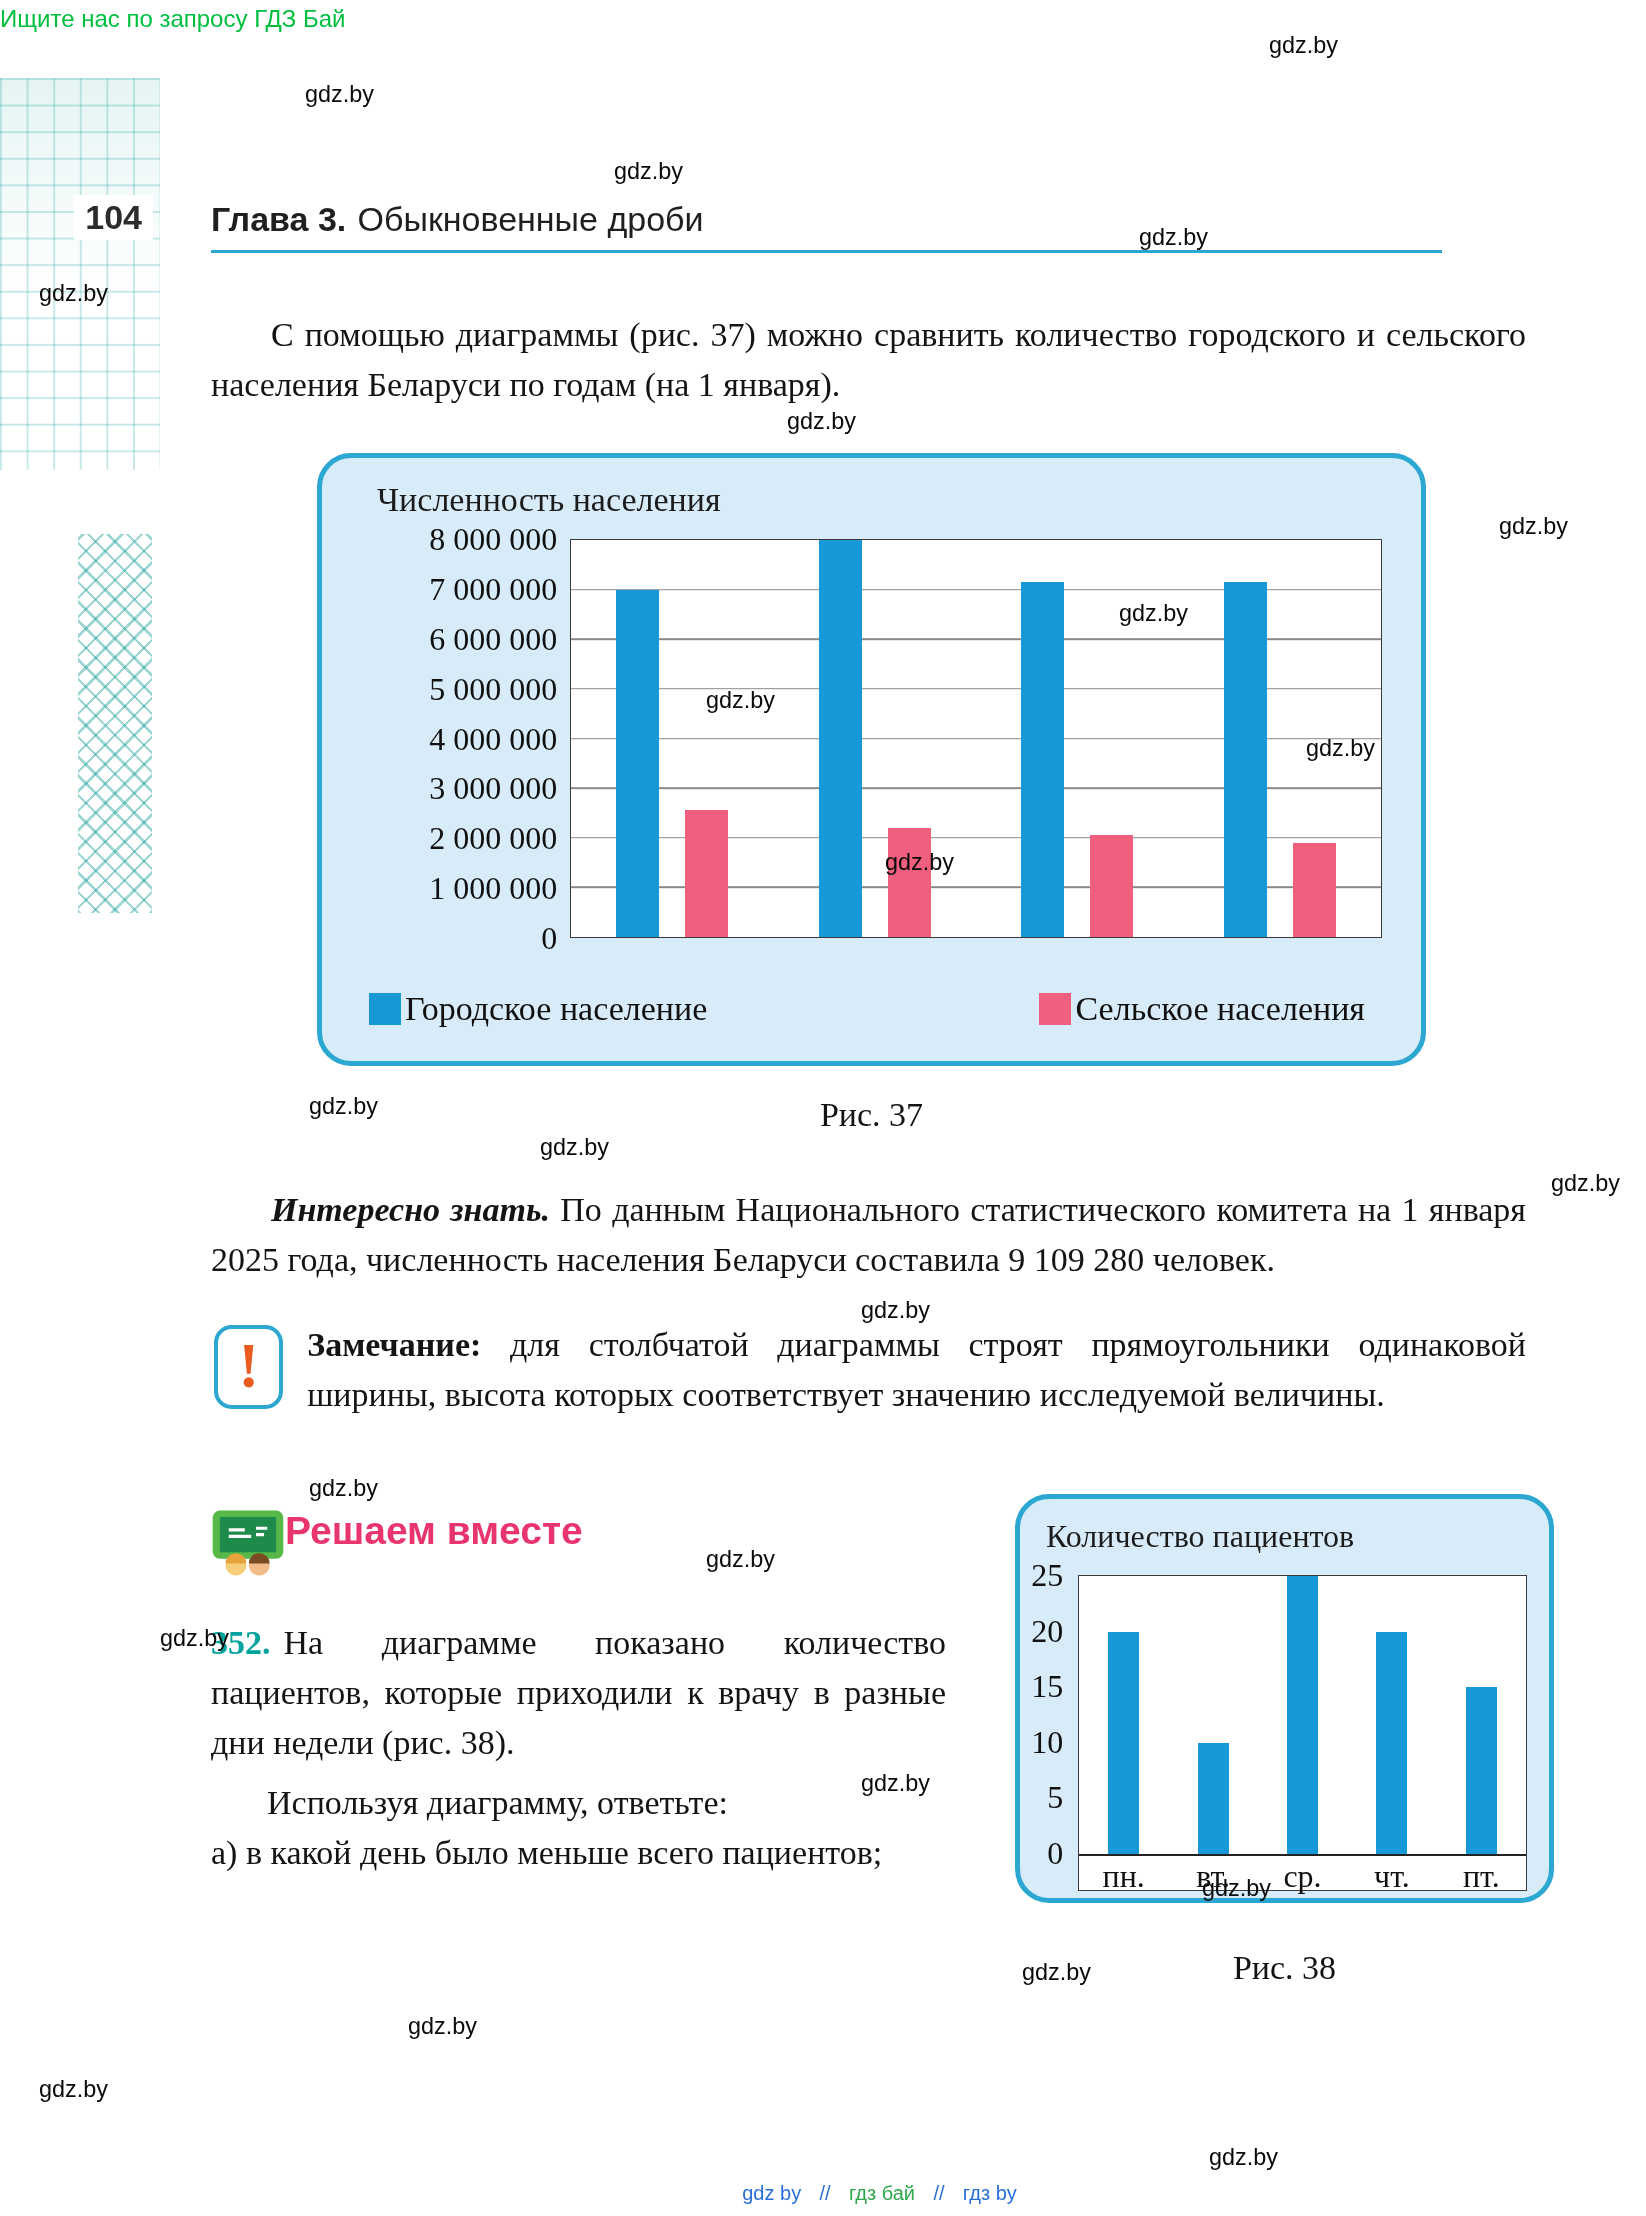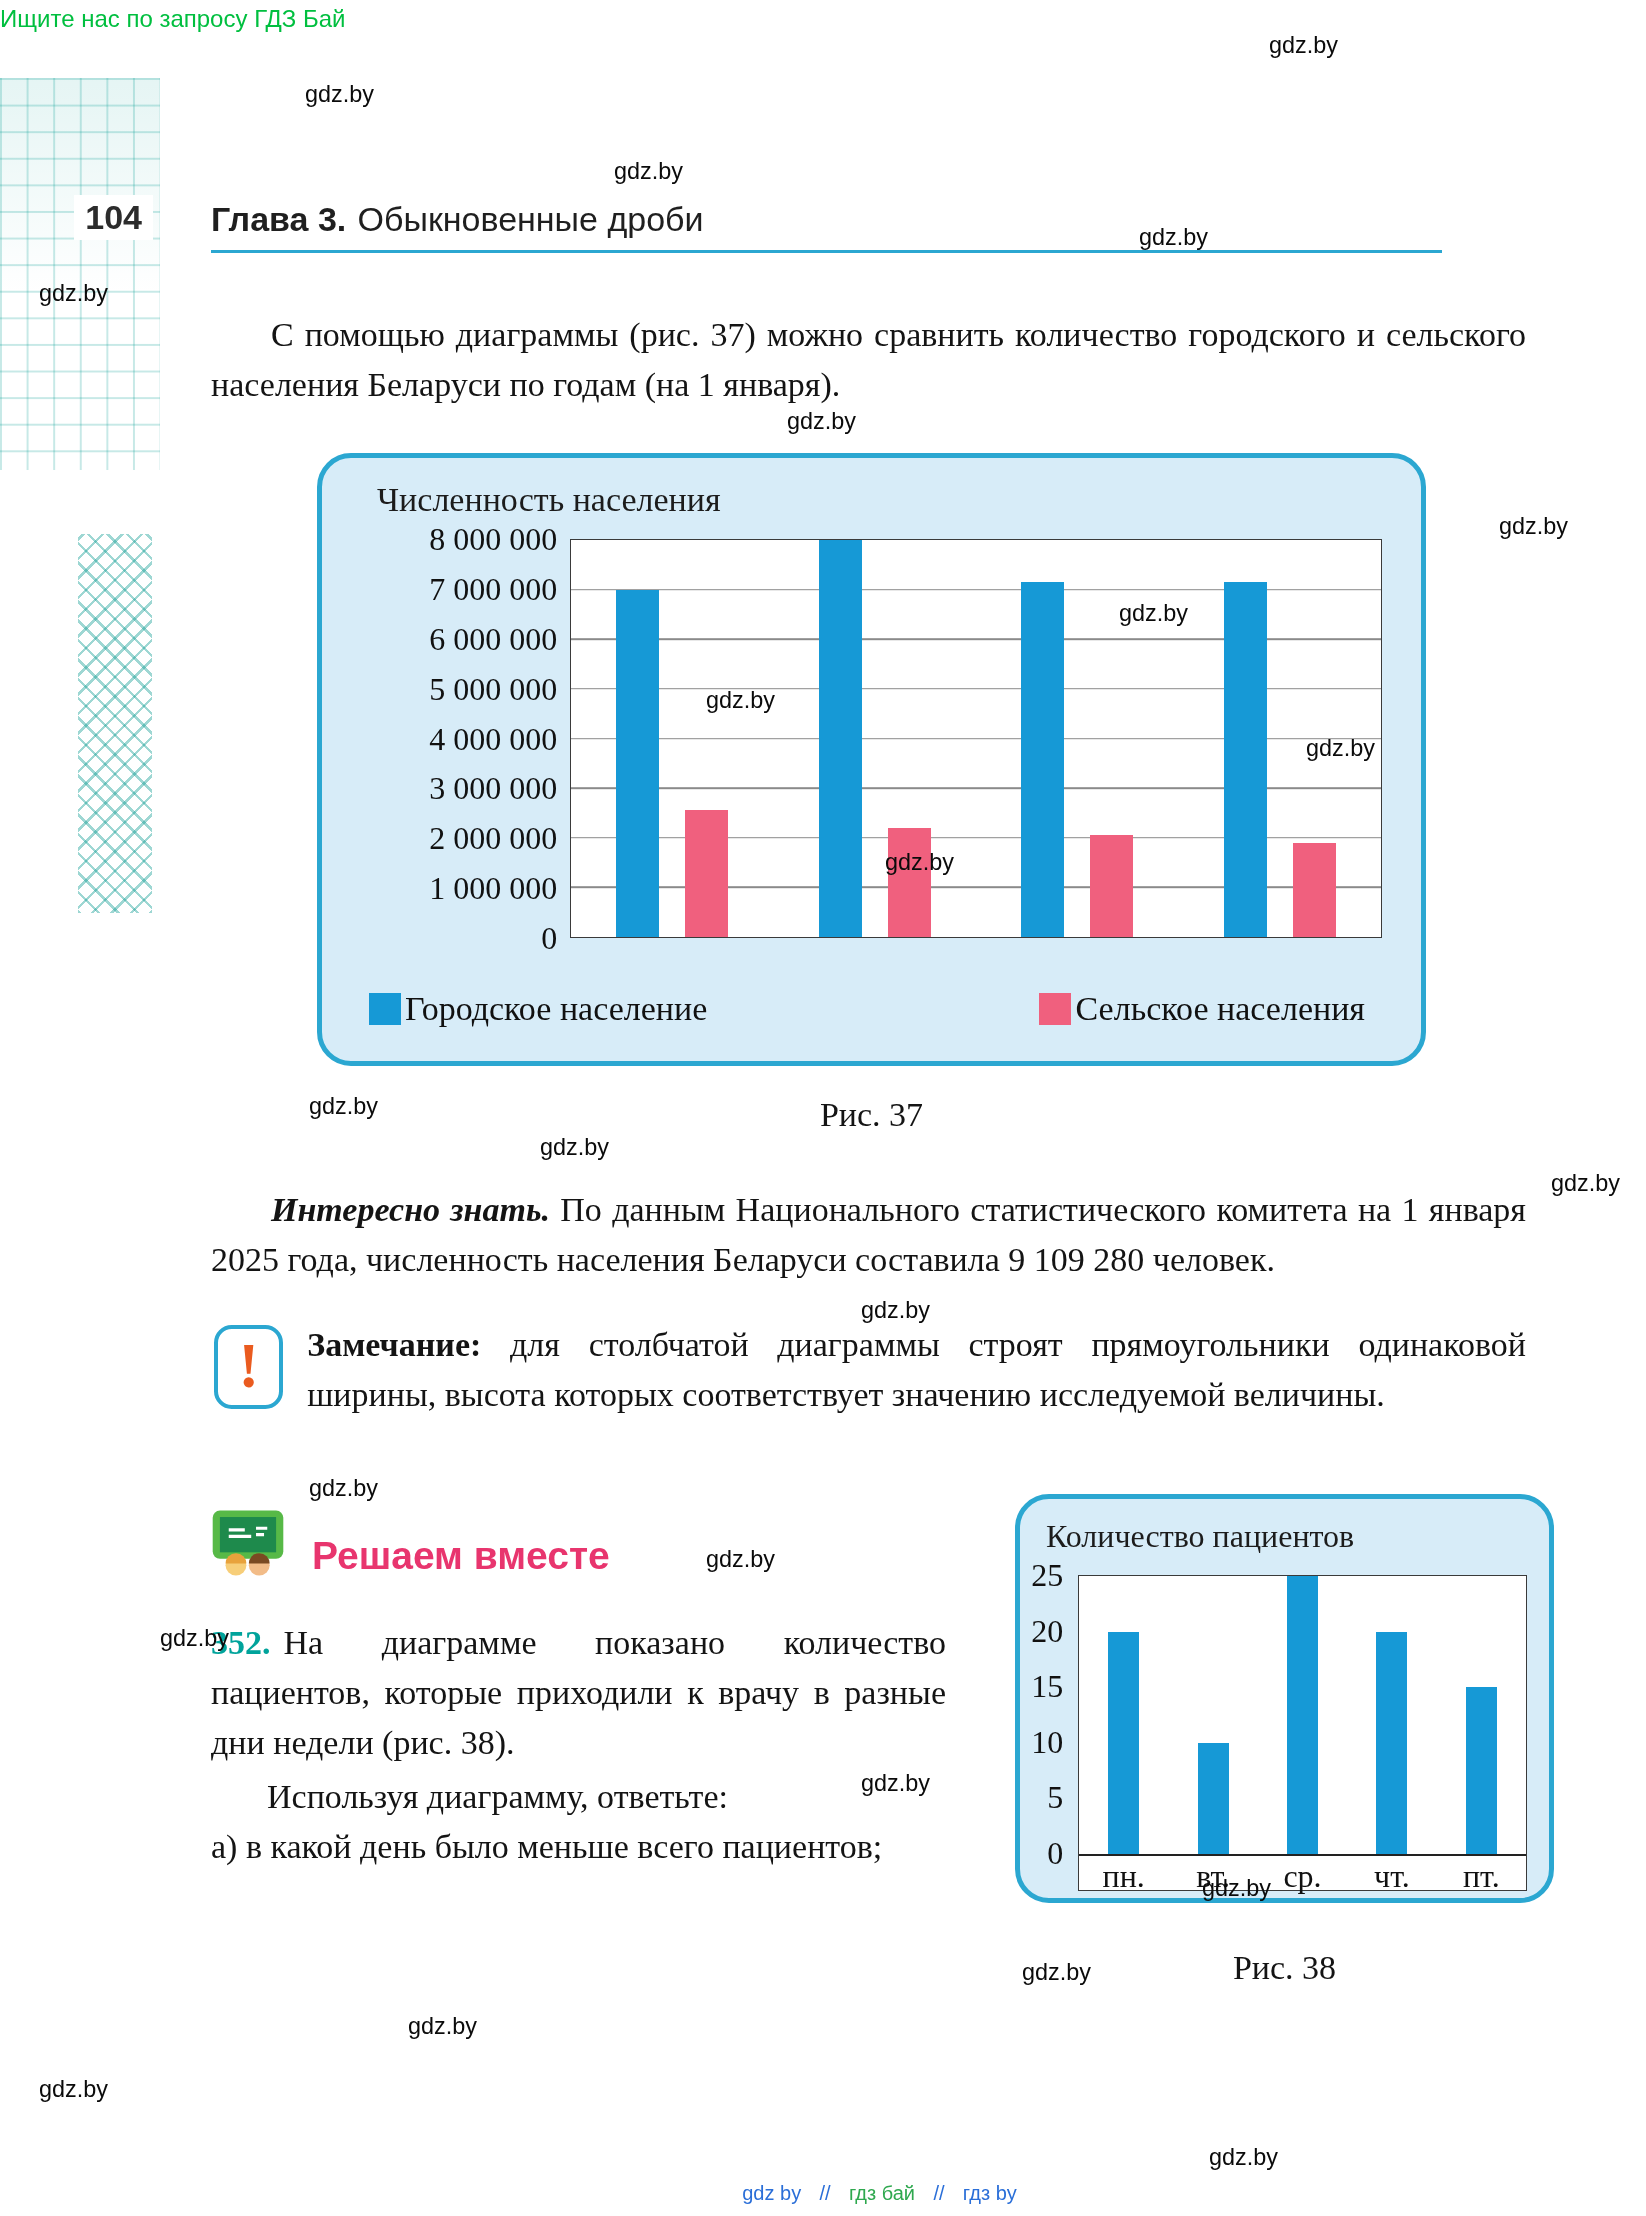--- a/index.html
+++ b/index.html
@@ -80,31 +80,31 @@
     border:4.8px solid #2BA7D1;border-radius:17.7px;background:#fff;
     display:flex;align-items:center;justify-content:center;
     box-sizing:border-box;
   }
   .remark-icon span{
     font-family:"Liberation Serif", serif;
     font-weight:bold;font-size:63px;color:#EA5B1F;line-height:1;
   }
   
   .solve-row{
-    position:absolute;left:211px;top:1509px;display:flex;align-items:flex-end;gap:27px;
+    position:absolute;left:211px;top:1509px;display:flex;align-items:flex-start;
   }
   .solve-label{
     font-family:"Liberation Sans", sans-serif;
     font-weight:bold;font-size:39px;color:#E8356E;
   }
   
   .problem{position:absolute;left:211px;top:1618px;width:735px;}
   .problem p{margin:0;font-size:34px;line-height:50px;text-align:justify;}
   .problem .num{font-weight:bold;color:#00a39b;margin-right:13px;}
-  .problem .p2{text-indent:56px;margin-top:4px;}
+  .problem .p2{text-indent:56px;margin-top:10px;}
   
   .chartbox{
     position:absolute;background:#D7ECF8;
     border:5.6px solid #2BA7D1;border-radius:34px;box-sizing:border-box;
   }
   .chart-title{position:absolute;font-size:34px;color:#1c1c1c;}
   .yaxis{position:absolute;}
   .ytick{
     position:absolute;right:4.8px;transform:translateY(-50%);
     font-size:32px;color:#111;white-space:nowrap;

